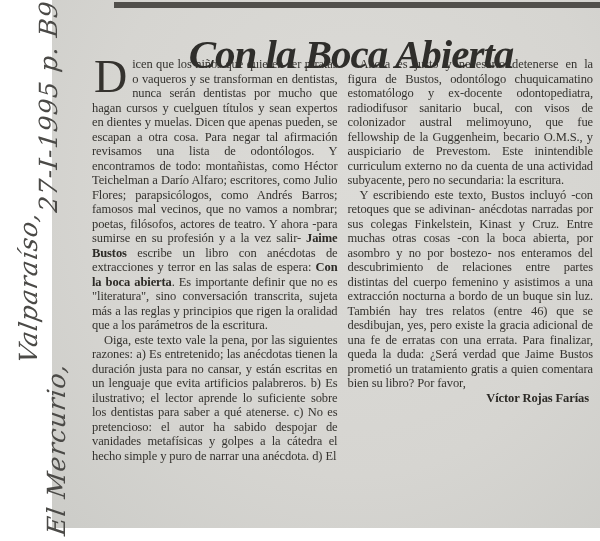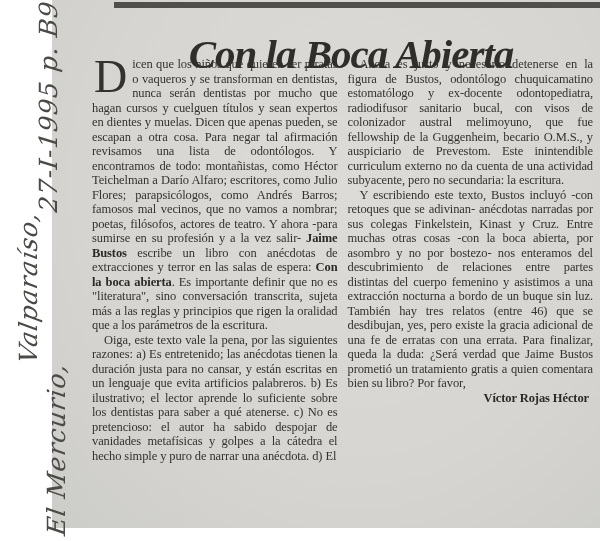--- a/index.html
+++ b/index.html
@@ -81,20 +81,20 @@
 
   <div class="cols">
     <div class="col">
       <p><span class="dropcap">D</span><span>icen que los niños que quieren ser piratas o vaqueros y se transforman en dentistas, nunca serán dentistas por mucho que hagan cursos y cuelguen títulos y sean expertos en dientes y muelas. Dicen que apenas pueden, se escapan a otra cosa. Para negar tal afirmación revisamos una lista de odontólogos. Y encontramos de todo: montañistas, como Héctor Teichelman a Darío Alfaro; escritores, como Julio Flores; parapsicólogos, como Andrés Barros; famosos mal vecinos, que no vamos a nombrar; poetas, filósofos, actores de teatro. Y ahora -para sumirse en su profesión y a la vez salir- </span><b>Jaime Bustos</b><span> escribe un libro con anécdotas de extracciones y terror en las salas de espera: </span><b>Con la boca abierta</b><span>. Es importante definir que no es "literatura", sino conversación transcrita, sujeta más a las reglas y principios que rigen la oralidad que a los parámetros de la escritura.</span></p>
       <p class="indent">Oiga, este texto vale la pena, por las siguientes razones: a) Es entretenido; las anécdotas tienen la duración justa para no cansar, y están escritas en un lenguaje que evita artificios palabreros. b) Es ilustrativo; el lector aprende lo suficiente sobre los dentistas para saber a qué atenerse. c) No es pretencioso: el autor ha sabido despojar de vanidades metafísicas y golpes a la cátedra el hecho simple y puro de narrar una anécdota. d) El</p>
     </div>
 
     <div class="col">
       <p class="indent">Ahora es justo y necesario detenerse en la figura de Bustos, odontólogo chuquicamatino estomatólogo y ex-docente odontopediatra, radiodifusor sanitario bucal, con visos de colonizador austral melimoyuno, que fue fellowship de la Guggenheim, becario O.M.S., y auspiciario de Prevestom. Este inintendible curriculum externo no da cuenta de una actividad subyacente, pero no secundaria: la escritura.</p>
       <p class="indent">Y escribiendo este texto, Bustos incluyó -con retoques que se adivinan- anécdotas narradas por sus colegas Finkelstein, Kinast y Cruz. Entre muchas otras cosas -con la boca abierta, por asombro y no por bostezo- nos enteramos del descubrimiento de relaciones entre partes distintas del cuerpo femenino y asistimos a una extracción nocturna a bordo de un buque sin luz. También hay tres relatos (entre 46) que se desdibujan, yes, pero existe la gracia adicional de una fe de erratas con una errata. Para finalizar, queda la duda: ¿Será verdad que Jaime Bustos prometió un tratamiento gratis a quien comentara bien su libro? Por favor,</p>
-      <p class="byline">Víctor Rojas Héctor</p>
+      <p class="byline">Víctor Rojas Farías</p>
     </div>
   </div>
 </div>
 
 <div class="handwriting">
   <span class="hw1">El Mercurio, </span><span class="hw2">Valparaíso, </span><span class="hw3">27-I-1995 p. B9</span>
 </div>
 
 </body></html>

